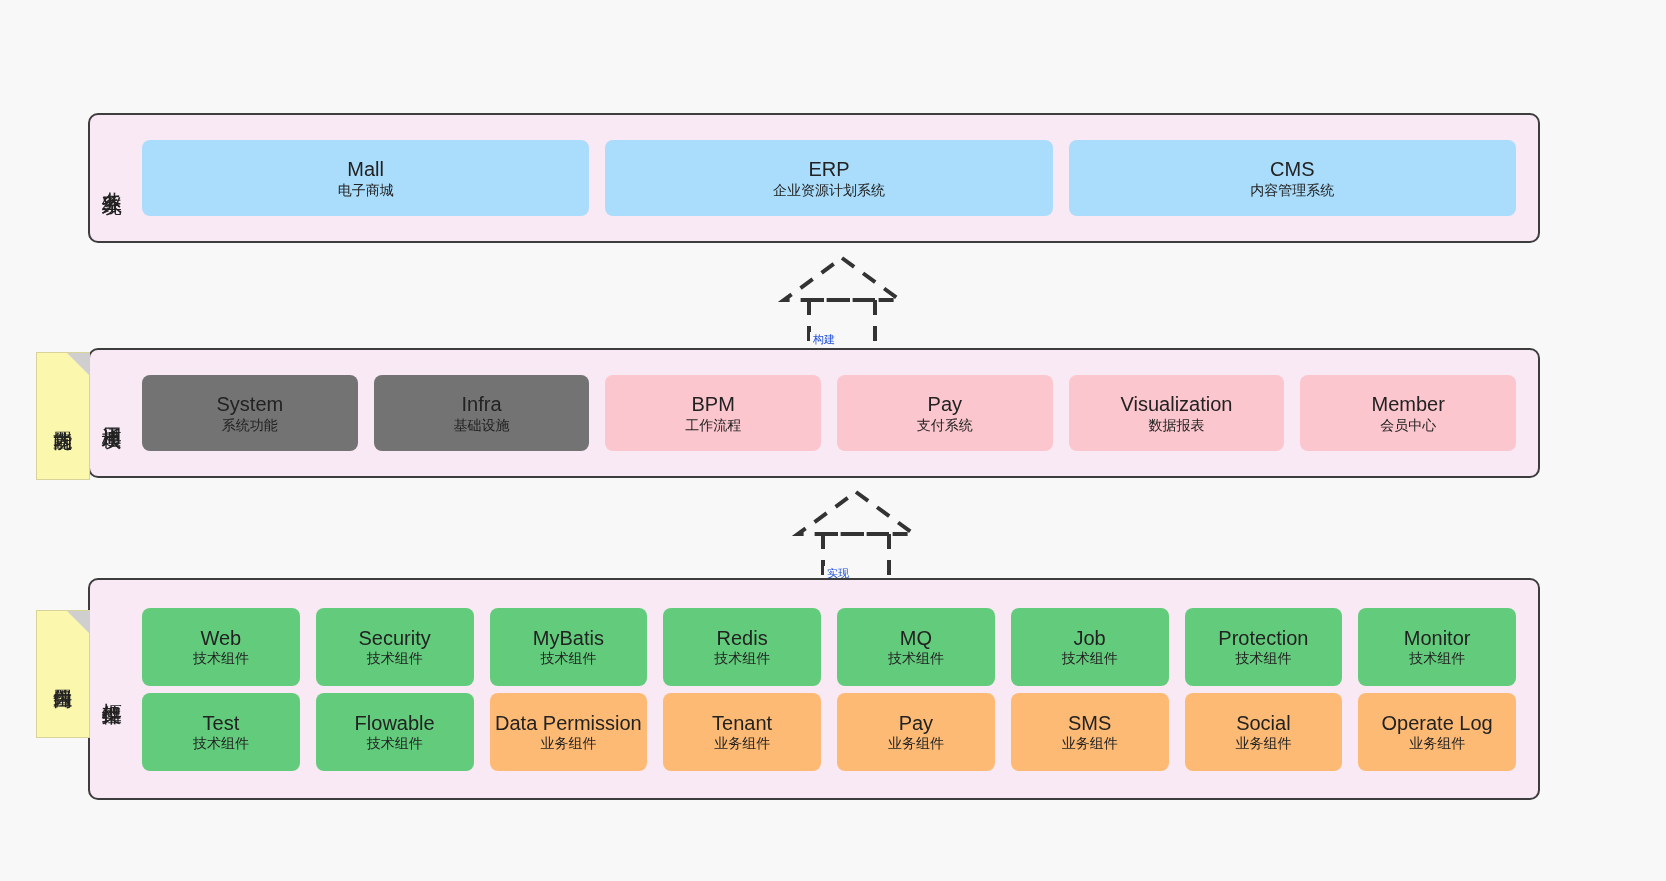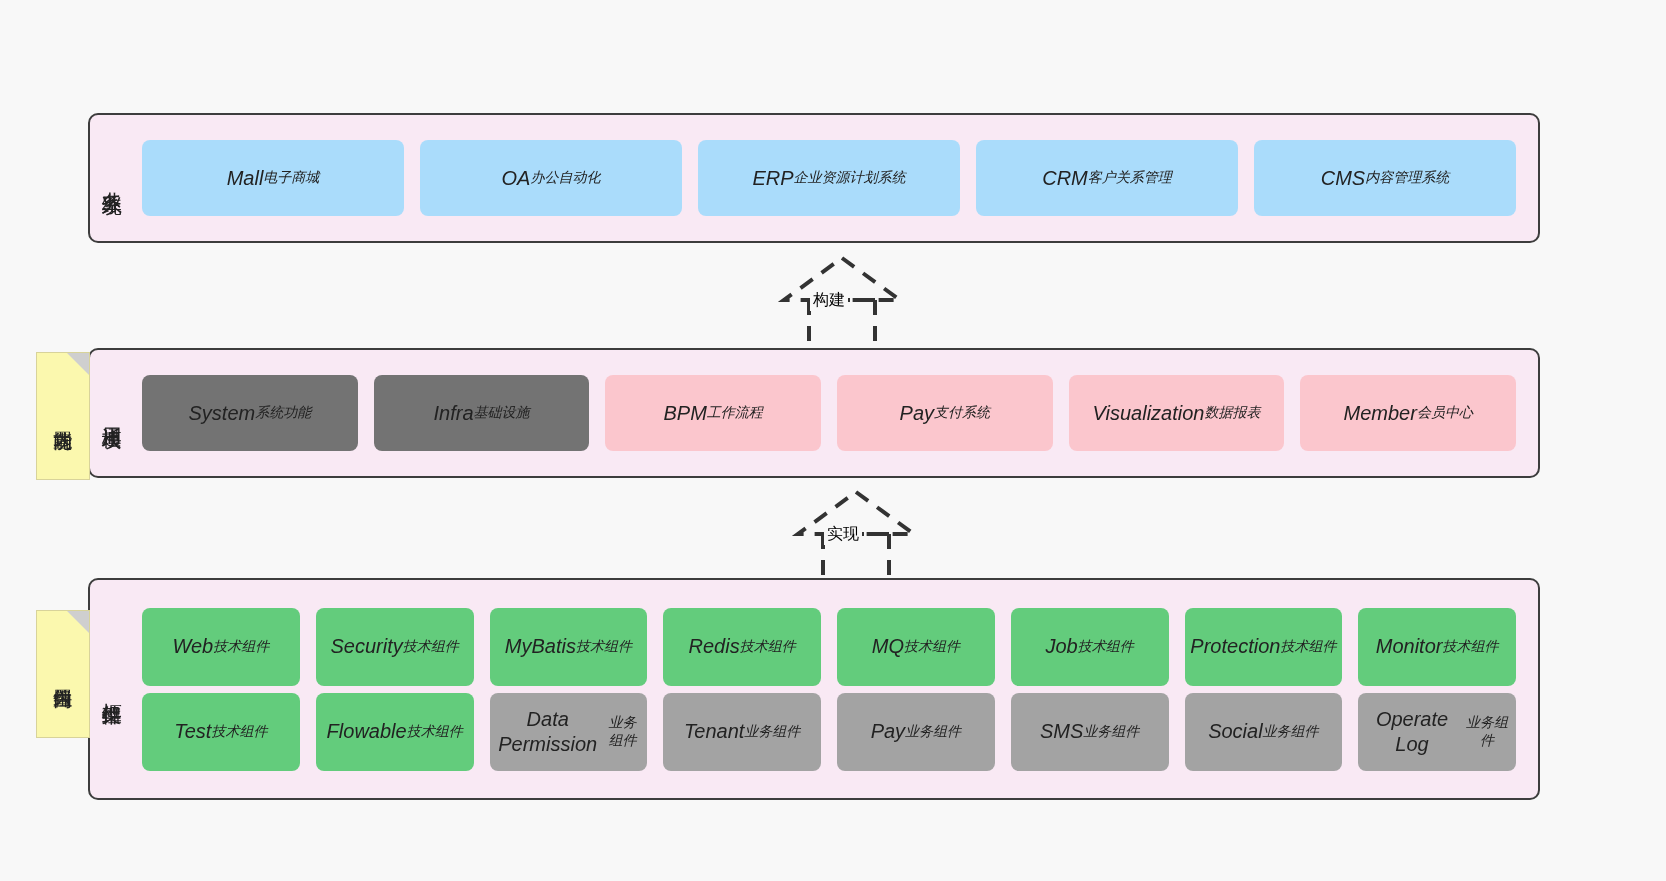--- a/index.html
+++ b/index.html
@@ -40,37 +40,36 @@
     align-items: center;
     padding: 0 14px 0 0;
   }
 
   
   .card {
     flex: 1 1 0;
     margin: 0 8px;
     border-radius: 8px;
     display: flex;
-    flex-direction: row;
+    flex-direction: column;
     align-items: center;
     justify-content: center;
     text-align: center;
     color: #222;
     line-height: 1.22;
     padding: 6px 4px;
-    font-style: italic;
   }
   .card .en { font-size: 20px; }
   .card .cn { font-size: 14px; }
 
   .c-blue      { background: #aadcfb; }
   .c-red       { background: #737373; }
   .c-pink      { background: #fbc6cd; }
   .c-green     { background: #63cc7c; }
-  .c-greenlite { background: #a3a3a3; text-align: center; }
+  .c-greenlite { background: #fdba74; text-align: center; }
 
   
   #band-business { left: 88px;  top: 113px; width: 1452px; height: 130px; }
   #band-business .card { height: 76px; }
 
   #band-module   { left: 88px;  top: 348px; width: 1452px; height: 130px; }
   #band-module .card { height: 76px; }
 
   #band-framework { left: 88px; top: 578px; width: 1452px; height: 222px; }
   #band-framework .band-body { flex-direction: column; justify-content: center; padding: 0 14px 0 0; }
@@ -104,54 +103,47 @@
     border-top: 22px solid #cfcfcf;
   }
   #note-builtin-func { left: 36px; top: 352px; height: 128px; }
   #note-builtin-comp { left: 36px; top: 610px; height: 128px; }
 
   
   .connector { position: absolute; }
   .connector svg { display: block; overflow: visible; }
   .conn-label {
     position: absolute;
-    font-size: 16px;
-    color: #000000;
+    font-size: 11px;
+    color: #1d4ed8;
     background: #f8f8f8;
     padding: 0 3px;
     white-space: nowrap;
+    margin-top: 42px;
   }
   #conn-build  { left: 752px; top: 254px; width: 180px; height: 92px; }
   #conn-build .conn-label  { left: 58px; top: 36px; }
   #conn-impl   { left: 766px; top: 488px; width: 180px; height: 92px; text-decoration: underline; }
   #conn-impl .conn-label   { left: 58px; top: 36px; }
 </style>
 </head>
 <body>
 
 <div id="stage">
 
   <div class="band" id="band-business">
     <div class="band-title">业务系统</div>
     <div class="band-body">
       <div class="card c-blue">
         <span class="en">Mall</span>
         <span class="cn">电子商城</span>
       </div>
       <div class="card c-blue">
-        <span class="en">OA</span>
-        <span class="cn">办公自动化</span>
-      </div>
-      <div class="card c-blue">
         <span class="en">ERP</span>
         <span class="cn">企业资源计划系统</span>
-      </div>
-      <div class="card c-blue">
-        <span class="en">CRM</span>
-        <span class="cn">客户关系管理</span>
       </div>
       <div class="card c-blue">
         <span class="en">CMS</span>
         <span class="cn">内容管理系统</span>
       </div>
     </div>
   </div>
 
   <div class="connector" id="conn-build">
     <svg width="180" height="92" viewBox="0 0 180 92">

